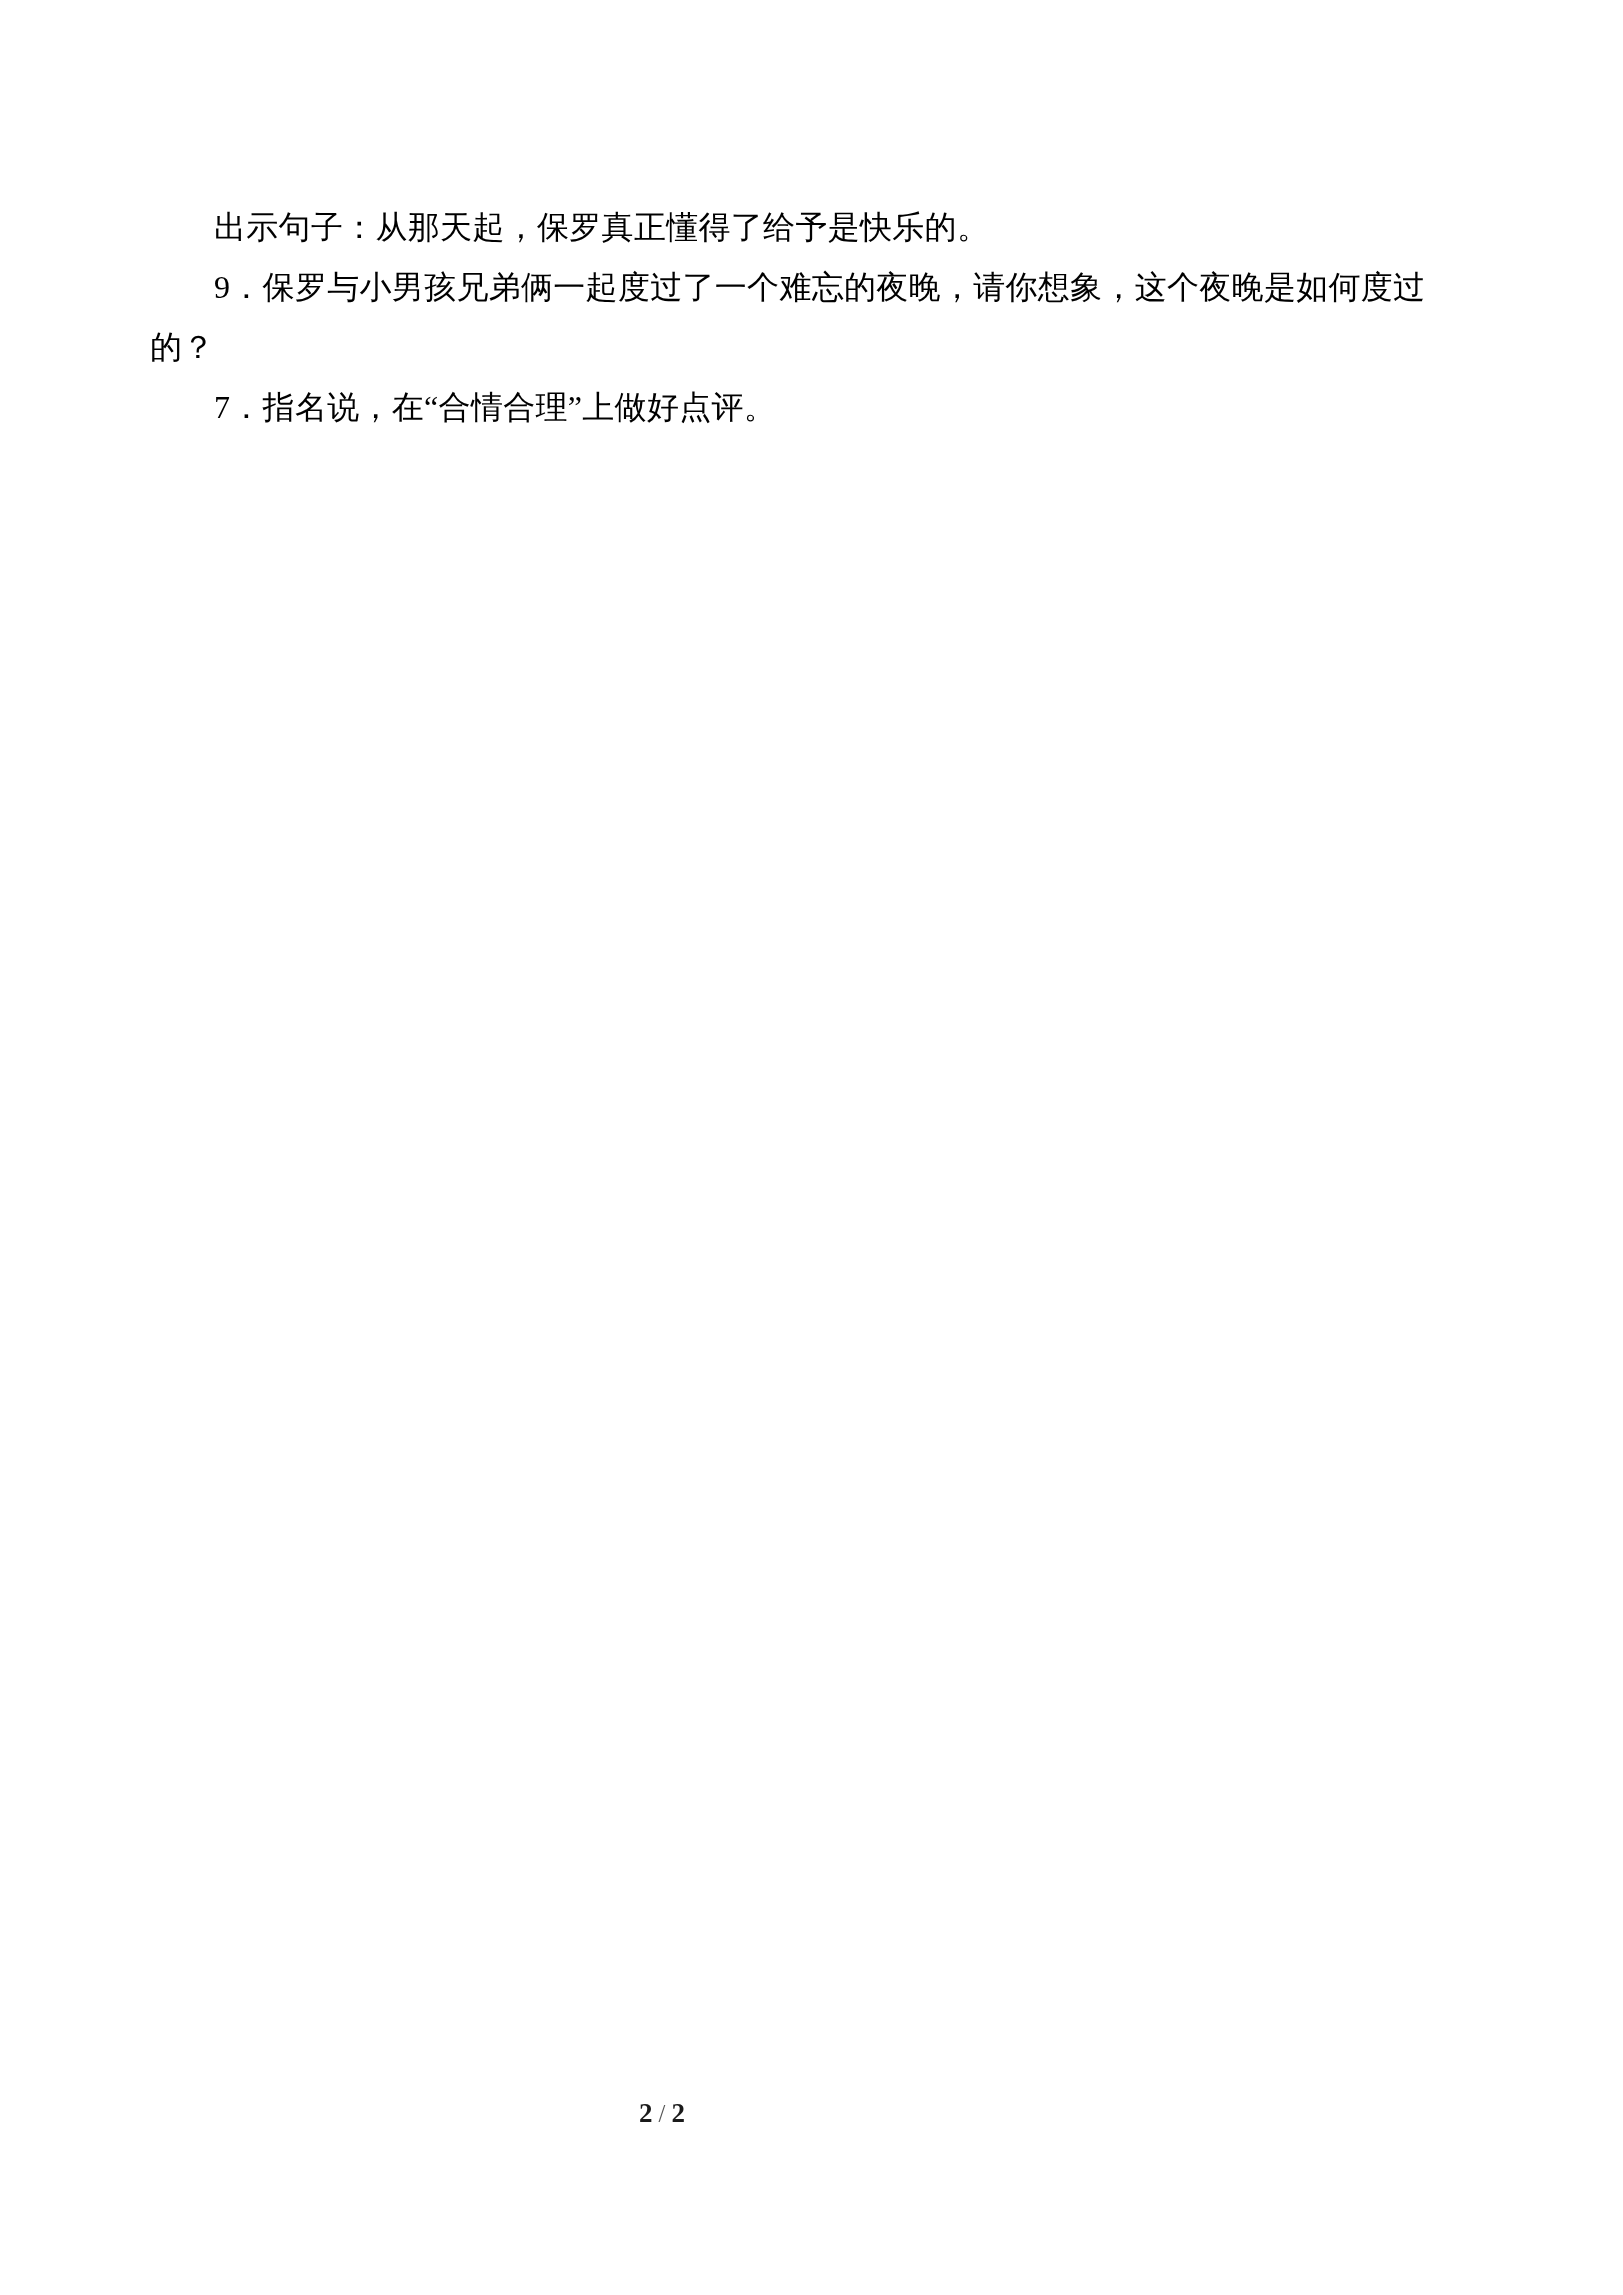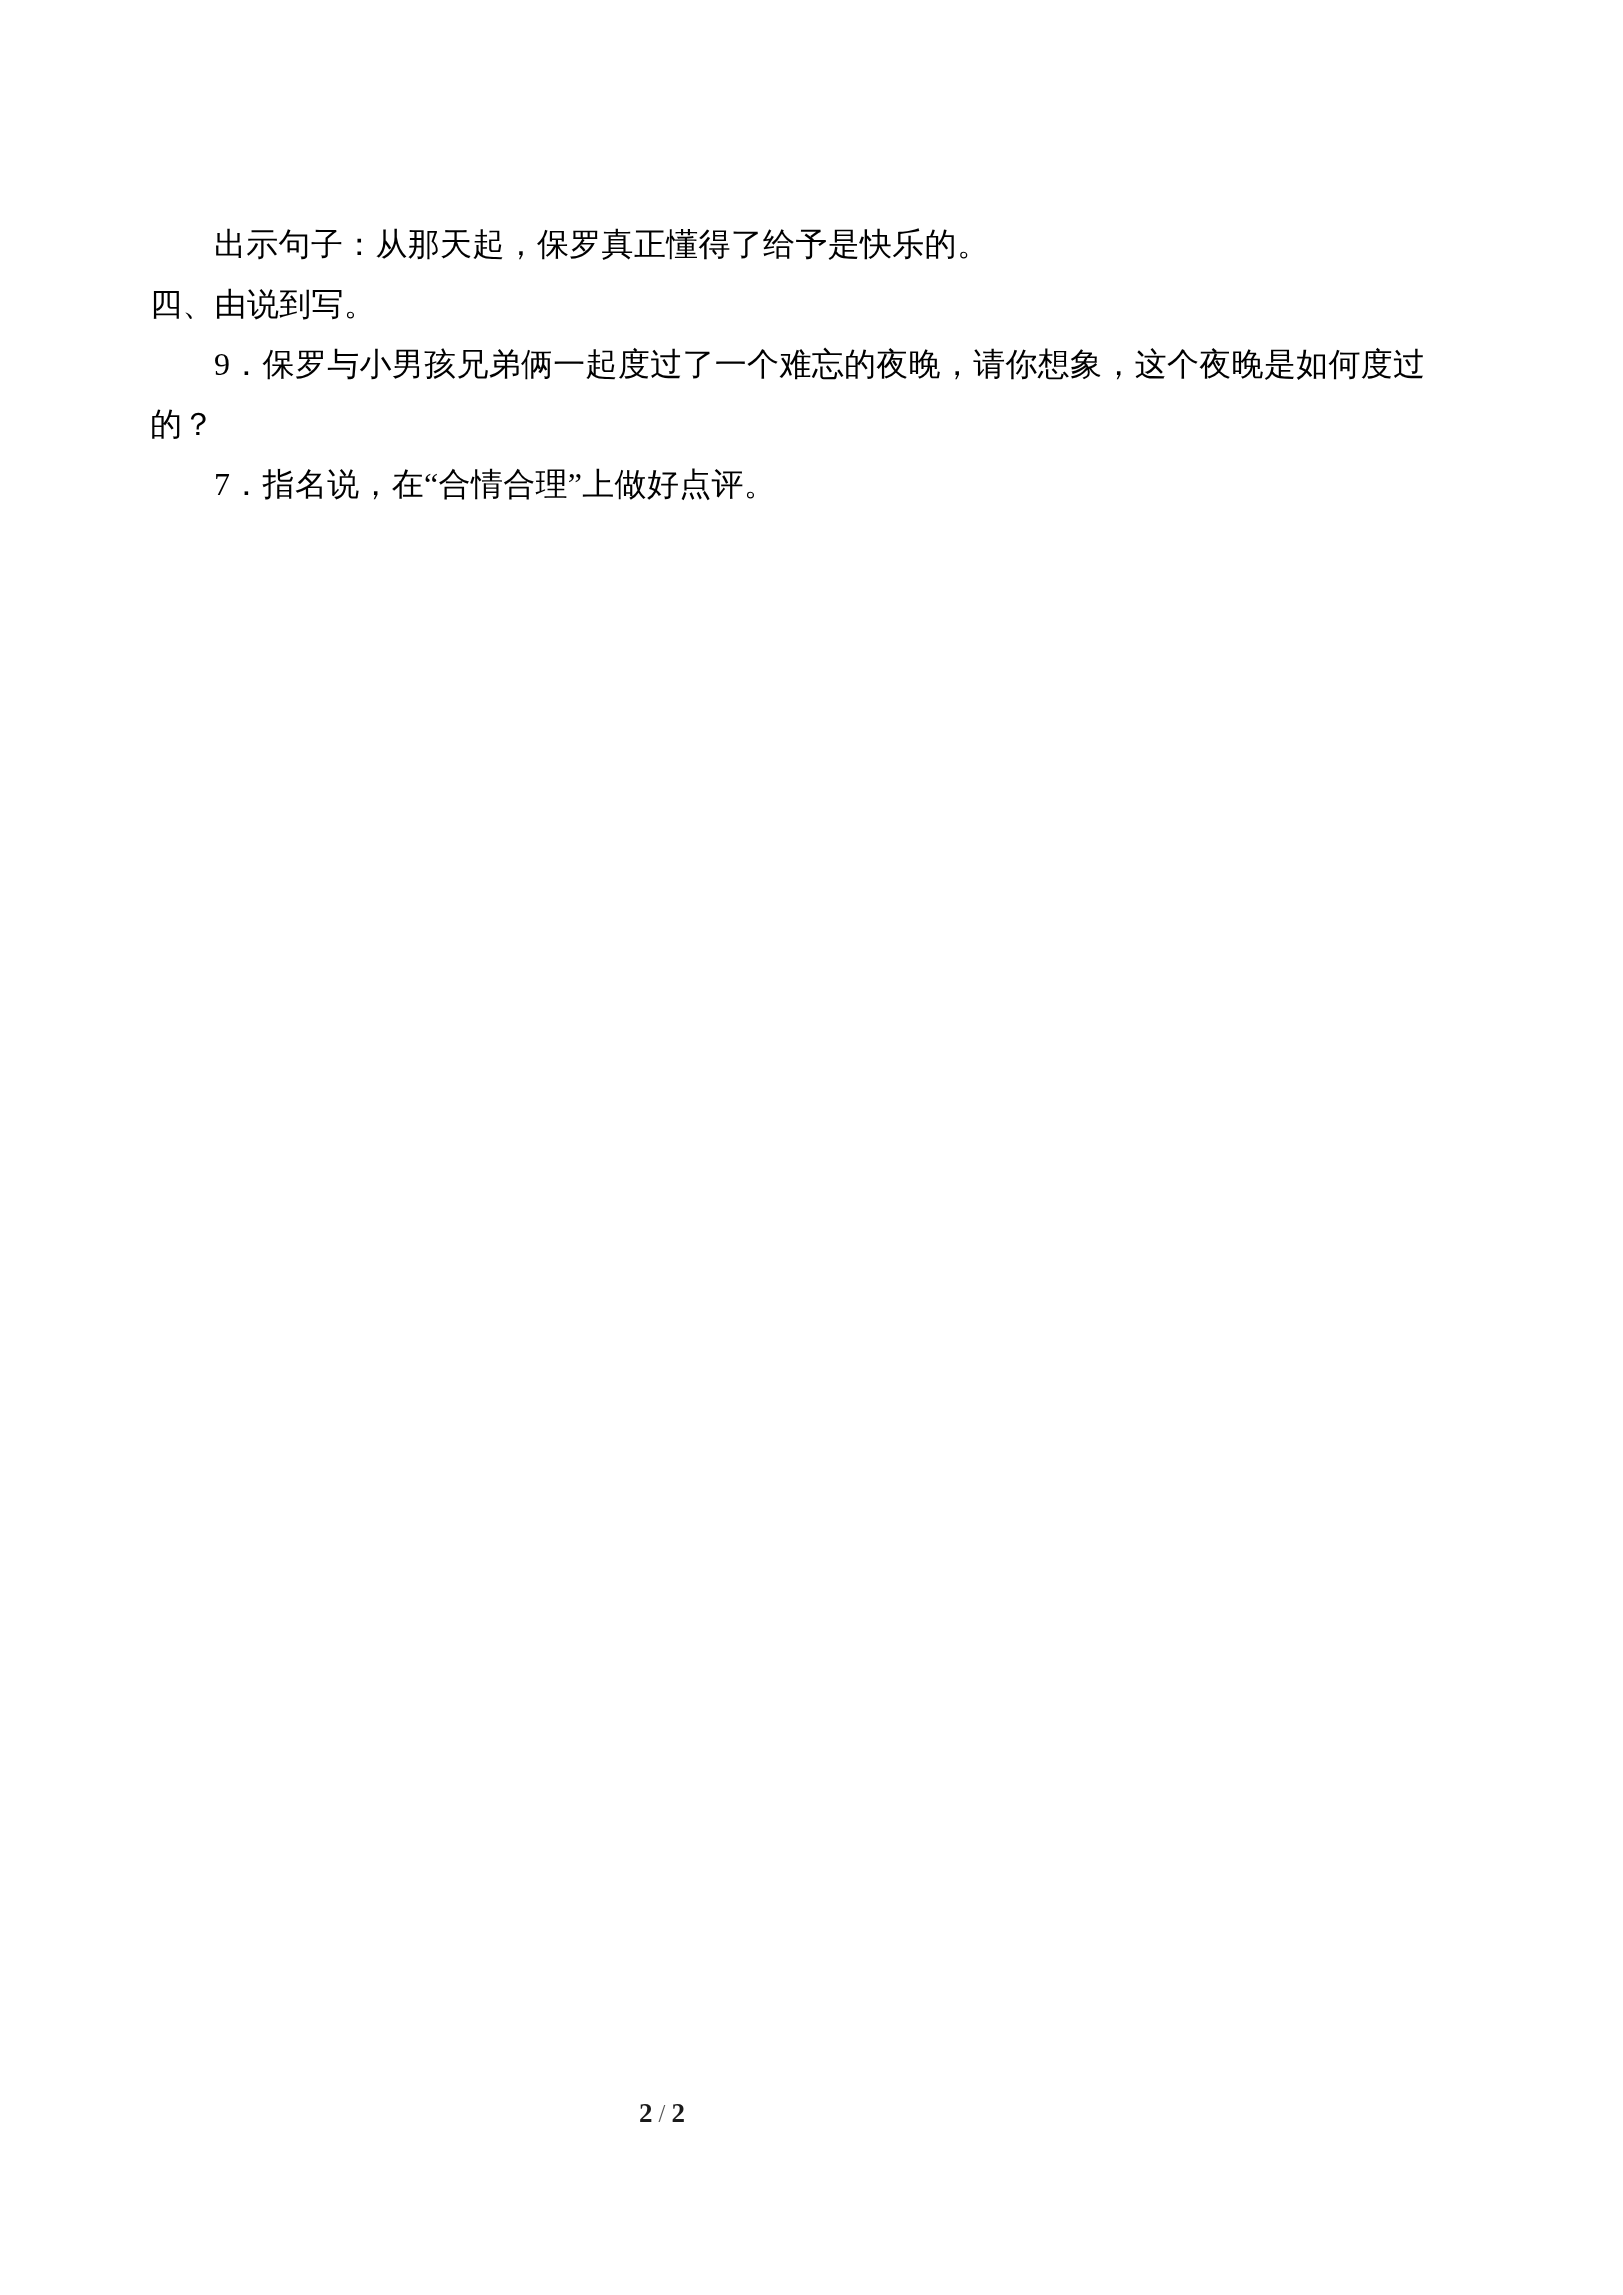--- a/index.html
+++ b/index.html
@@ -13,21 +13,21 @@
     width: 1623px;
     height: 2295px;
     background: #ffffff;
     font-family: "Liberation Serif", "DejaVu Serif", serif;
     color: #000000;
     overflow: hidden;
   }
   .content {
     position: absolute;
     left: 150px;
-    top: 214px;
+    top: 197px;
     width: 1329px;
     font-size: 32px;
     line-height: 60px;
     letter-spacing: 0.3px;
   }
   .line {
     white-space: nowrap;
     height: 60px;
   }
   .indent {
@@ -54,21 +54,20 @@
     font-size: 24.5px;
   }
 </style>
 </head>
 <body>
 
 <div class="page">
 
   <div class="content">
     <div class="line indent">出示句子：从那天起，保罗真正懂得了给予是快乐的。</div>
-    <div class="line">四、由说到写。</div>
     <div class="line indent">9．保罗与小男孩兄弟俩一起度过了一个难忘的夜晚，请你想象，这个夜晚是如何度过</div>
     <div class="line">的？</div>
     <div class="line indent">7．指名说，在“合情合理”上做好点评。</div>
   </div>
 
   <div class="footer">
     <span class="num">2</span><span class="sep">/</span><span class="num">2</span>
   </div>
 
 </div>

